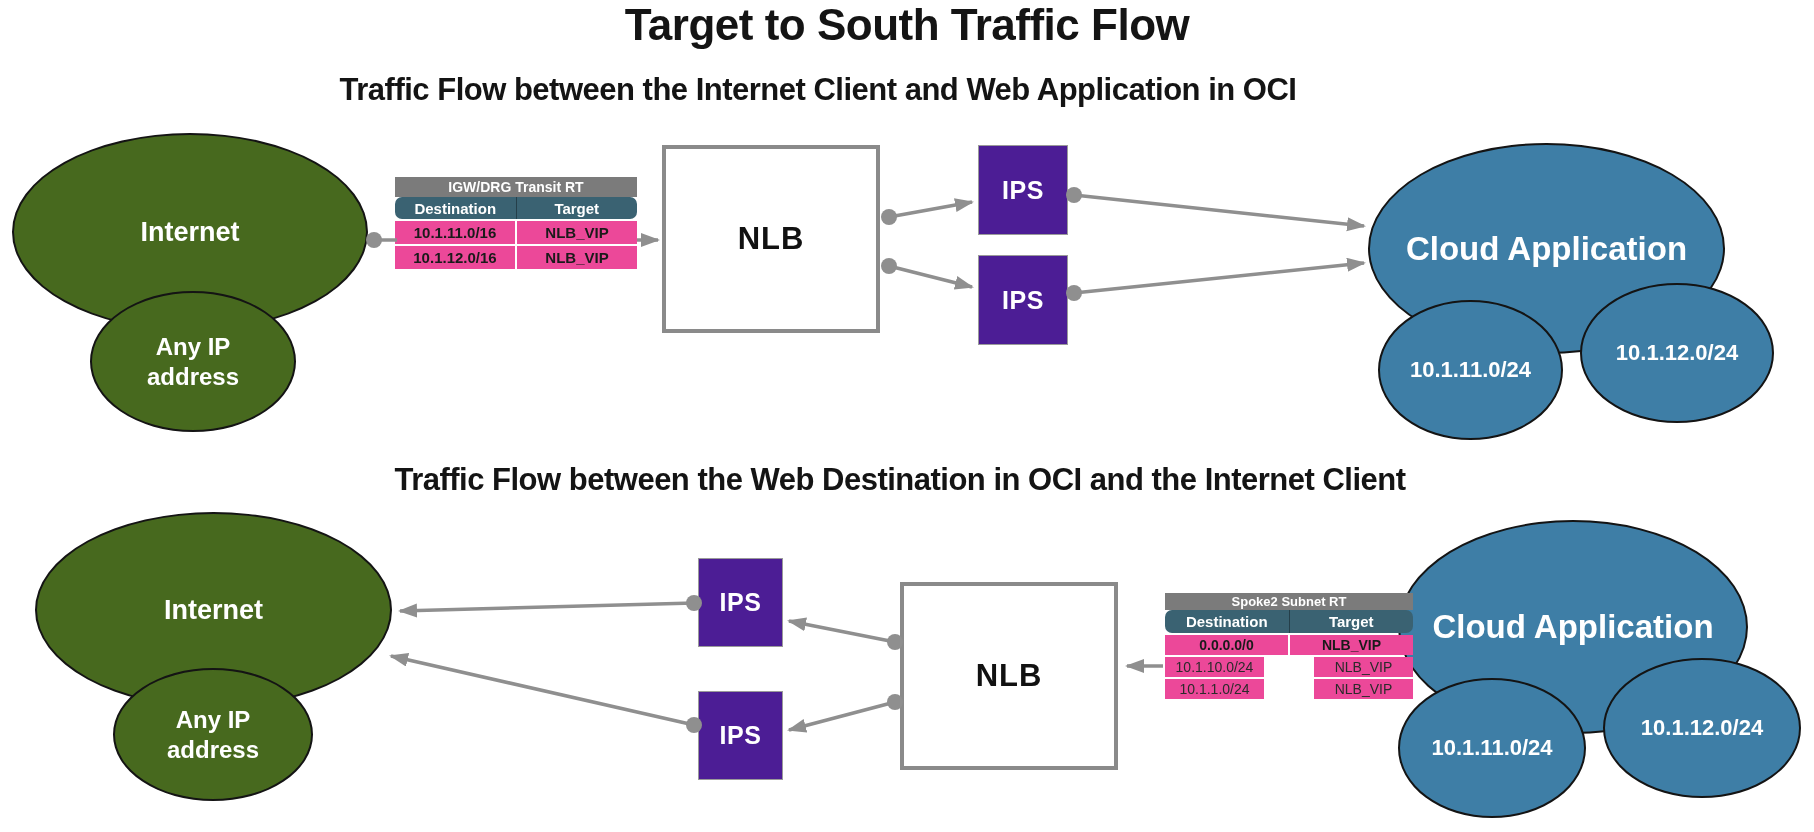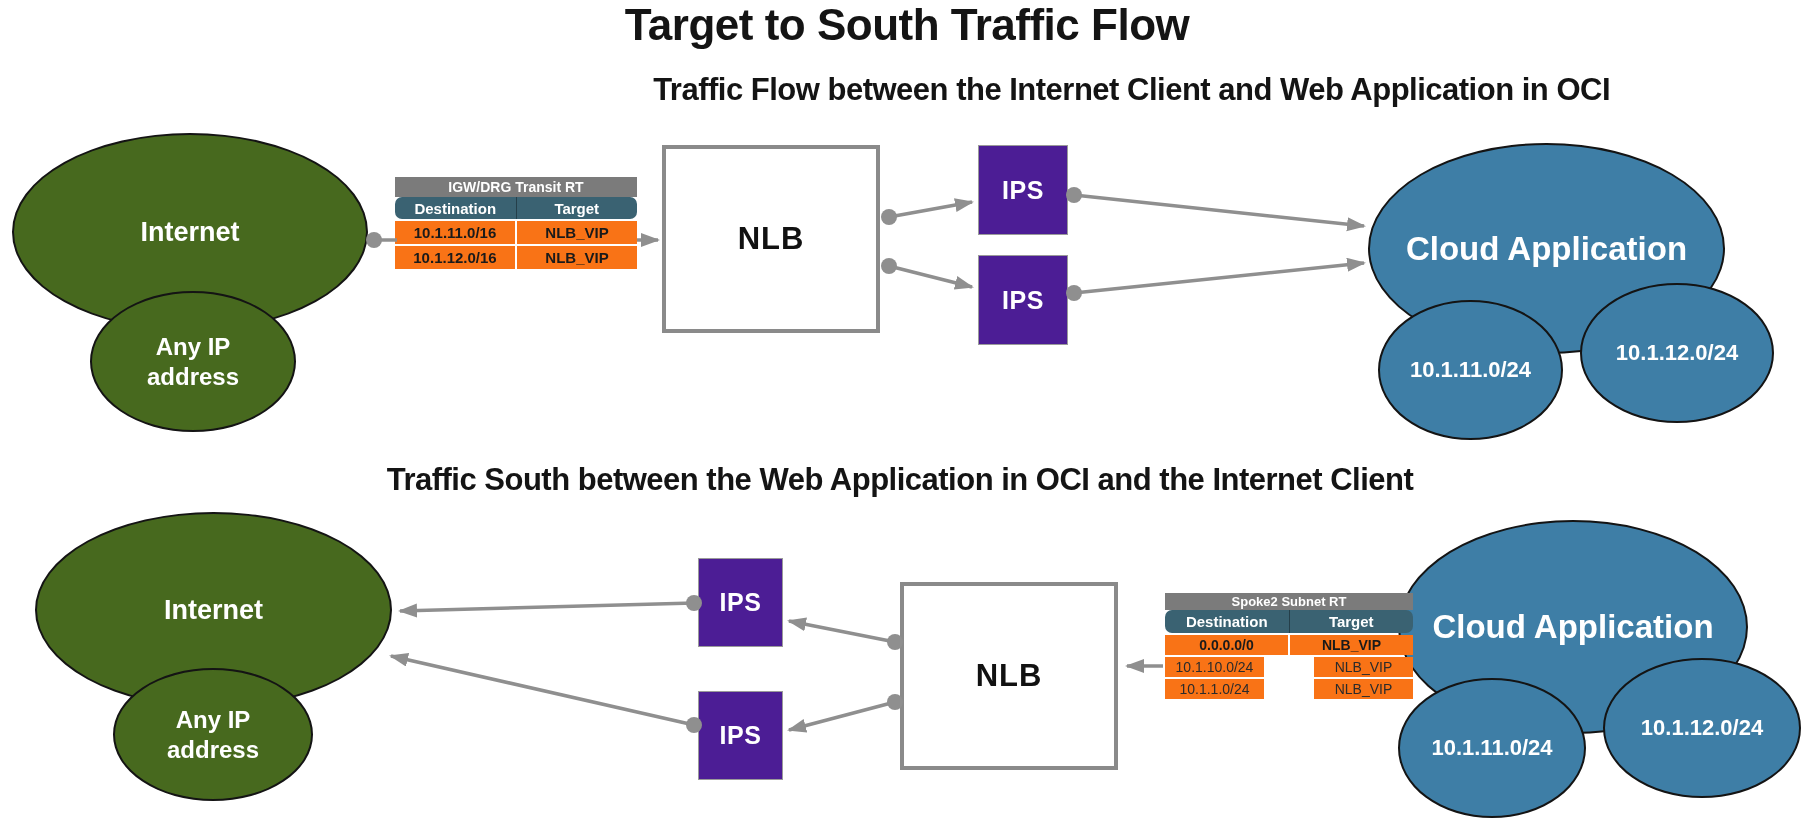--- a/index.html
+++ b/index.html
@@ -42,40 +42,40 @@
     background:#7B7B7B;color:#ffffff;text-align:right;
     display:flex;align-items:center;justify-content:center;
   }
   .rt-head{display:flex;background:#3A6272;color:#ffffff;border-radius:7px;}
   .rt-head > div{
     flex:1;display:flex;align-items:center;justify-content:center;
   }
   .rt-head > div:first-child{border-right:1px solid rgba(0,0,0,0.35);}
   .rt-row{display:flex;margin-top:2px;color:#1a1a1a;}
   .rt-row > div{
-    flex:1;background:#f97316;display:flex;align-items:center;justify-content:center;
+    flex:1;background:#ec4899;display:flex;align-items:center;justify-content:center;
   }
   .rt-row > div:first-child{margin-right:2px;}
   .rt-row.normal{font-weight:normal;color:#2b2b2b;gap:48px;}
   .rt1 .rt-title{height:20px;font-size:14px;}
   .rt1 .rt-head{height:22px;font-size:15px;}
   .rt1 .rt-row > div{height:23px;font-size:15px;}
   .rt2 .rt-title{height:17px;font-size:13px;}
   .rt2 .rt-head{height:23px;font-size:15px;}
   .rt2 .rt-row > div{height:20px;font-size:14px;}
   .wires{position:absolute;left:0;top:0;pointer-events:none;}
 </style>
 </head>
 <body>
 
 <div class="canvas">
 
   <div class="abs title main-title" style="left:0;top:6;width:1814px;">Target to South Traffic Flow</div>
-  <div class="abs title sub-title" style="left:0;top:72px;width:1610px;text-align:right;">Traffic Flow between the Internet Client and Web Application in OCI</div>
-  <div class="abs title sub-title" style="left:0;top:462px;width:1800px;">Traffic South between the Web Application in OCI and the Internet Client</div>
+  <div class="abs title sub-title" style="left:13px;top:72px;width:1610px;">Traffic Flow between the Internet Client and Web Application in OCI</div>
+  <div class="abs title sub-title" style="left:0;top:462px;width:1800px;">Traffic Flow between the Web Destination in OCI and the Internet Client</div>
 
   <div class="abs ellipse green internet-label" style="left:12px;top:133px;width:356px;height:198px;">
     <span>Internet</span>
   </div>
   <div class="abs ellipse green anyip" style="left:90px;top:291px;width:206px;height:141px;">
     <span class="txt">Any IP address</span>
   </div>
 
   <div class="abs rt rt1" style="left:395px;top:177px;width:242px;">
     <div class="rt-title">IGW/DRG Transit RT</div>

